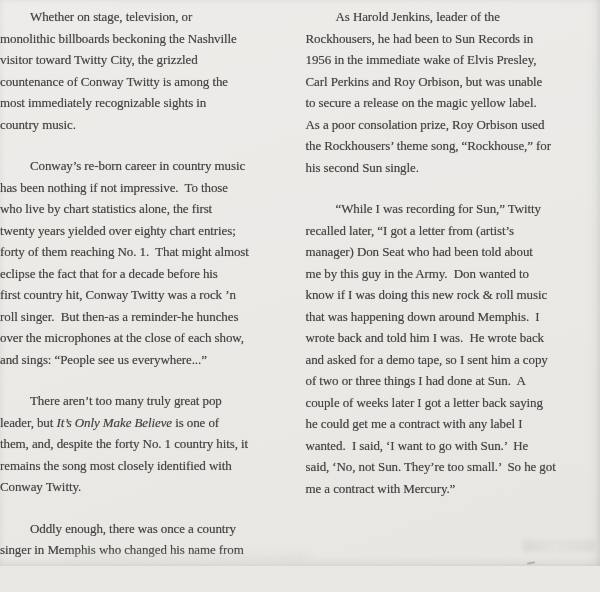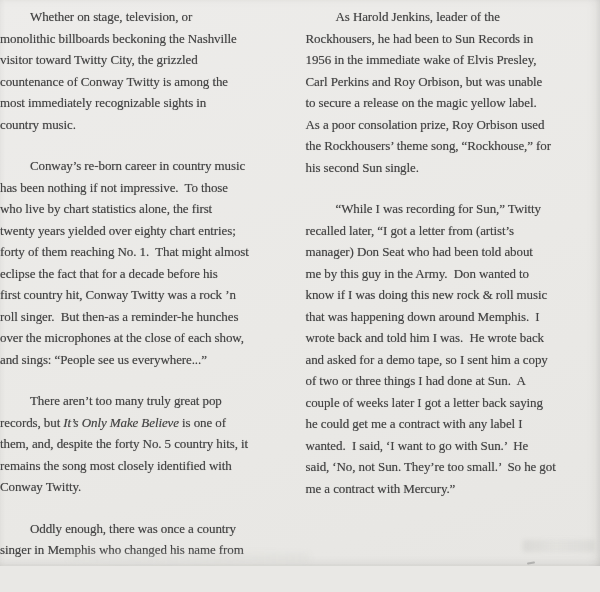--- a/index.html
+++ b/index.html
@@ -60,22 +60,22 @@
 has been nothing if not impressive.  To those
 who live by chart statistics alone, the first
 twenty years yielded over eighty chart entries;
 forty of them reaching No. 1.  That might almost
 eclipse the fact that for a decade before his
 first country hit, Conway Twitty was a rock ’n
 roll singer.  But then-as a reminder-he hunches
 over the microphones at the close of each show,
 and sings: “People see us everywhere...”</p>
     <p class="para indent"><span>There aren’t too many truly great pop
-records, but </span><span class="italic">It’s Only Make Believe</span><span> is one of
-them, and, despite the forty No. 5 country hits, it
+leader, but </span><span class="italic">It’s Only Make Believe</span><span> is one of
+them, and, despite the forty No. 1 country hits, it
 remains the song most closely identified with
 Conway Twitty.</span></p>
     <p class="para indent">Oddly enough, there was once a country
 singer in Memphis who changed his name from
 Bob Twitty to Bob Price-and anonymity
 beckoned.  Harold Jenkins, from Friar’s Point,
 Mississippi and Helena, Arkansas, changed his</p>
   </div>
   <div class="col">
     <p class="para indent">As Harold Jenkins, leader of the

